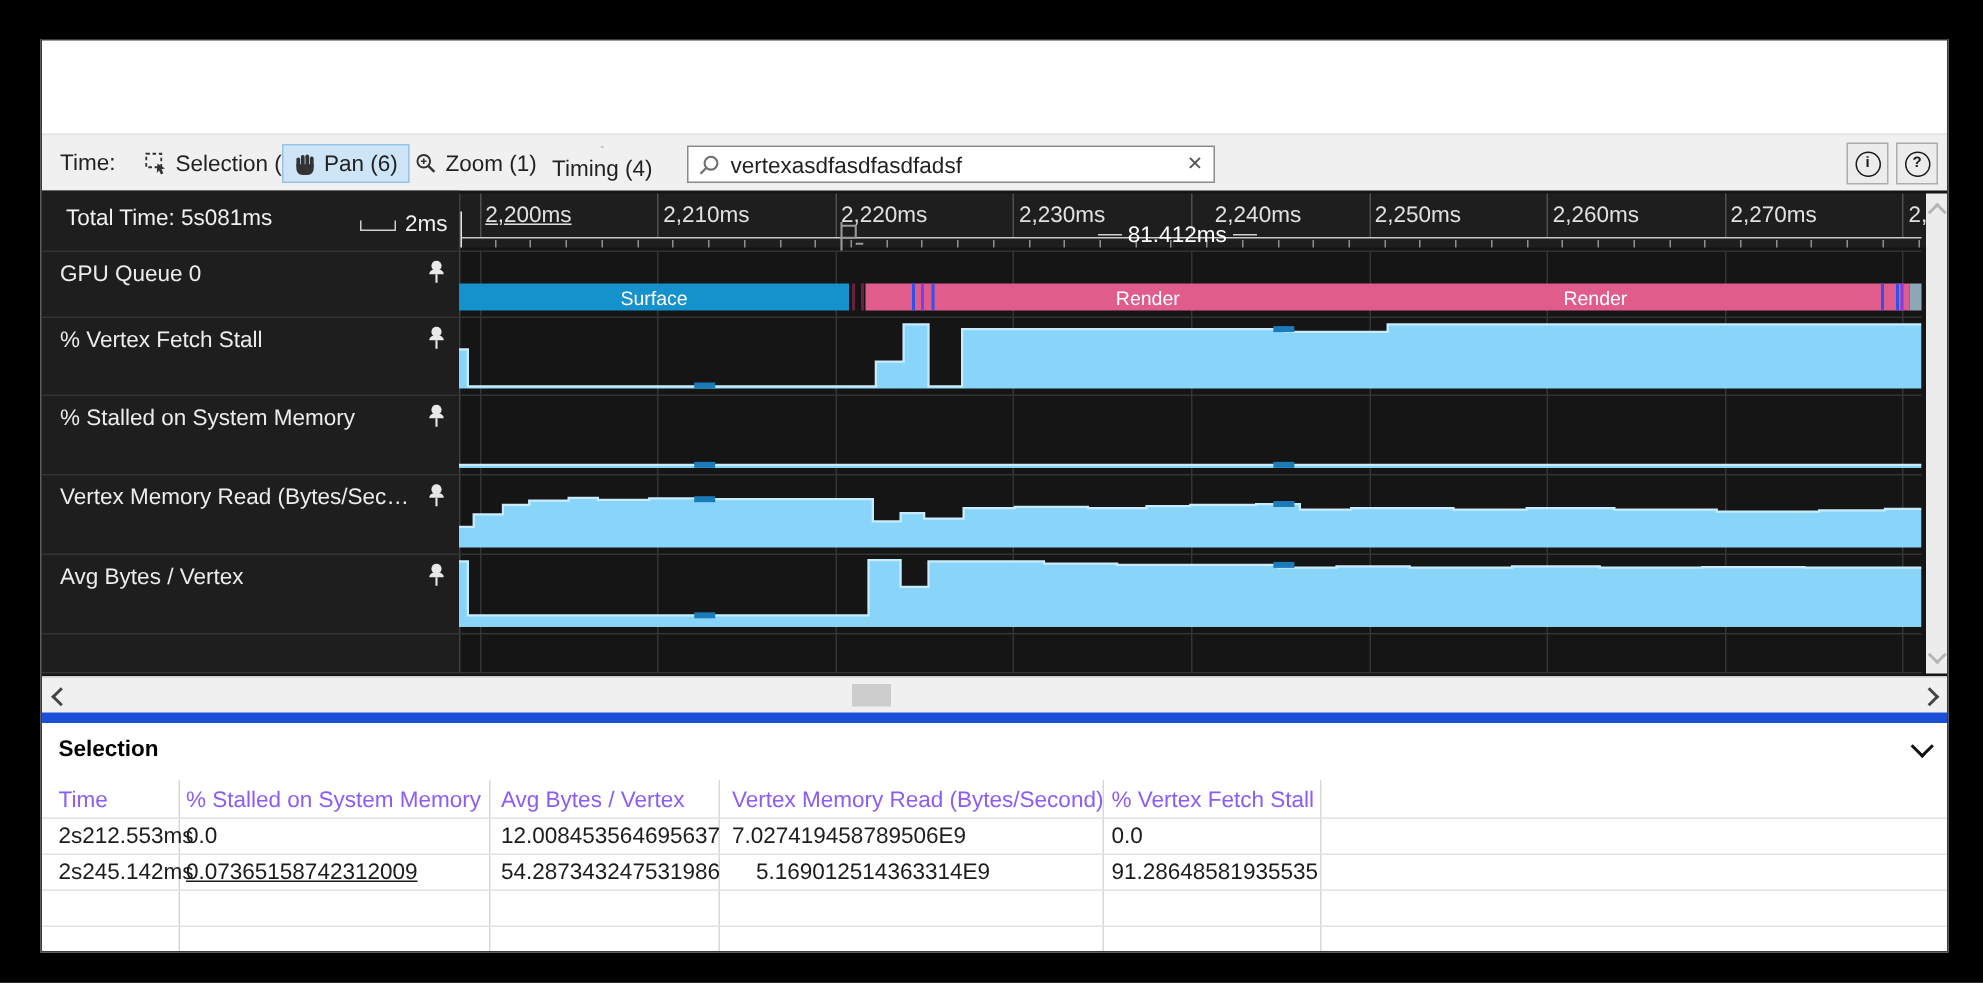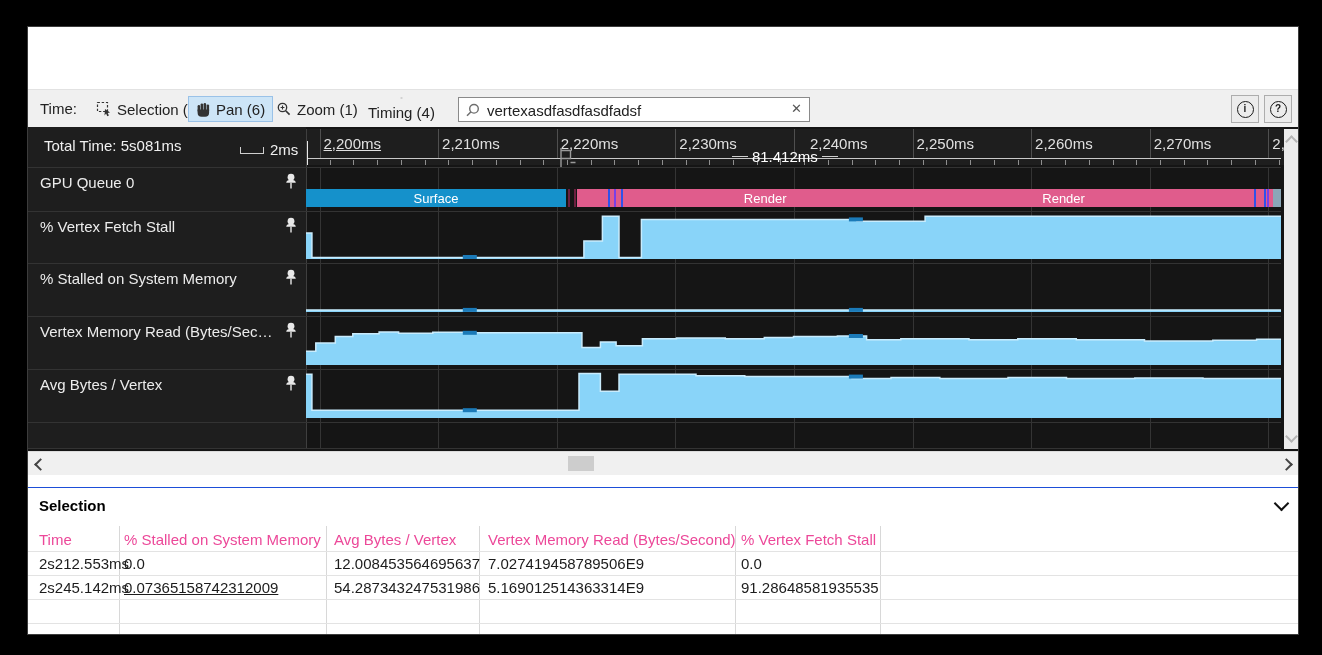--- a/index.html
+++ b/index.html
@@ -76,27 +76,27 @@
   .counter-svg{position:absolute;left:0;top:0;}
   
   .vscroll{position:absolute;left:1256px;top:2px;width:16px;height:320px;background:#ececec;}
   .chev{width:7px;height:7px;border-right:2px solid #b5b5b5;border-bottom:2px solid #b5b5b5;position:absolute;left:3px;}
   .chev.up{transform:rotate(-135deg);top:8px;} .chev.down{transform:rotate(45deg);top:303px;}
   .hscroll{position:absolute;left:0;top:424px;width:1272px;height:24px;background:#f0f0f0;border-top:1px solid #dcdcdc;box-sizing:border-box;}
   .harrow{width:7px;height:7px;border-right:2px solid #444;border-bottom:2px solid #444;position:absolute;top:8px;}
   .harrow.left{transform:rotate(135deg);left:8px;} .harrow.right{transform:rotate(-45deg);left:1254px;}
   .hthumb{position:absolute;left:540px;top:4px;width:26px;height:15px;background:#cdcdcd;}
   
-  .sel-panel{position:absolute;left:0;top:448px;width:1272px;height:161px;background:#fff;border-top:1px solid #1d4ed8;box-sizing:border-box;margin-top:12px;}
+  .sel-panel{position:absolute;left:0;top:448px;width:1272px;height:161px;background:#fff;border-top:7px solid #1d4ed8;box-sizing:border-box;}
   .sel-title{position:absolute;left:11px;top:9px;font-size:15px;font-weight:bold;color:#000;}
   .sel-chev{width:9px;height:9px;border-right:2px solid #111;border-bottom:2px solid #111;position:absolute;left:1248px;top:10px;transform:rotate(45deg);}
   .sel-table{position:absolute;left:0;top:0;width:1272px;height:161px;}
   .col-line{position:absolute;top:38px;width:1px;height:118px;background:#d8d8d8;}
   .row-line{position:absolute;left:0;width:1272px;height:1px;background:#e3e3e3;}
-  .th{position:absolute;font-size:15px;color:#ec4899;white-space:nowrap;}
+  .th{position:absolute;font-size:15px;color:#8b5cf6;white-space:nowrap;}
   .td{position:absolute;font-size:15px;color:#1c1c1c;white-space:nowrap;}
 </style>
 </head>
 <body>
 
 <div class="desktop">
   <div class="window">
 
 
 
@@ -385,19 +385,19 @@
           <span class="th" style="left: 460px; top: 43px;">Vertex Memory Read (Bytes/Second)</span>
           <span class="th" style="left: 713px; top: 43px;">% Vertex Fetch Stall</span>
           <span class="td" style="left: 11px; top: 67px;">2s212.553ms</span>
           <span class="td" style="left: 96px; top: 67px;">0.0</span>
           <span class="td" style="left: 306px; top: 67px;">12.008453564695637</span>
           <span class="td" style="left: 460px; top: 67px;">7.027419458789506E9</span>
           <span class="td" style="left: 713px; top: 67px;">0.0</span>
           <span class="td" style="left: 11px; top: 91px;">2s245.142ms</span>
           <span class="td" style="left: 96px; top: 91px; text-decoration: underline;">0.07365158742312009</span>
           <span class="td" style="left: 306px; top: 91px;">54.287343247531986</span>
-          <span class="td" style="left: 460px; top: 91px;">5.169012514363314E9</span>
+          <span class="td" style="left: 476px; top: 91px;">5.169012514363314E9</span>
           <span class="td" style="left: 713px; top: 91px;">91.28648581935535</span>
         </div>
     </div>
 
   </div>
 </div>
 
 </body></html>

